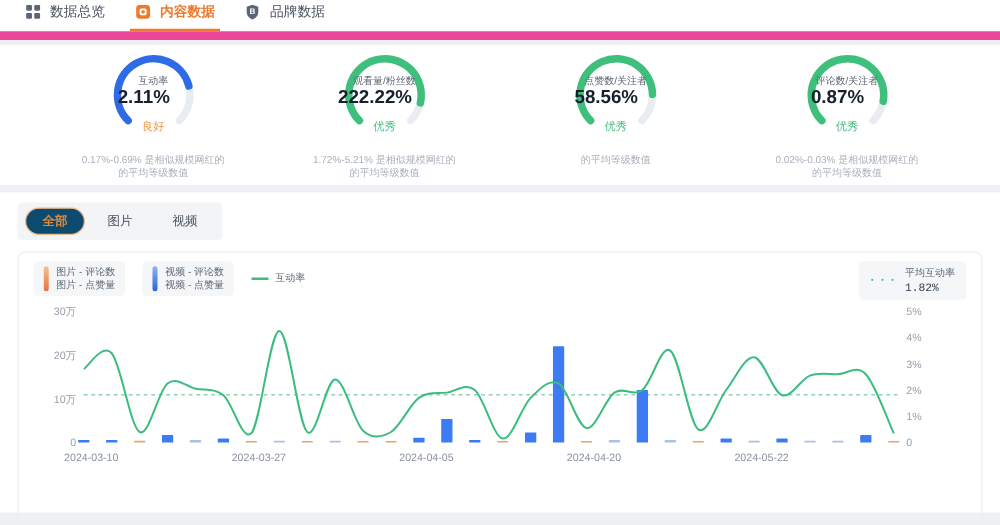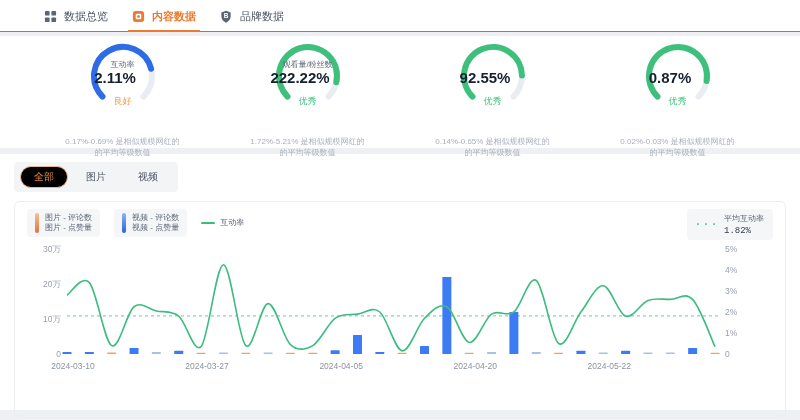--- a/index.html
+++ b/index.html
@@ -1,46 +1,46 @@
 <!DOCTYPE html>
 <html><head>
 <meta charset="utf-8">
 <style>
   * { margin:0; padding:0; box-sizing:border-box; }
   html,body { width:800px; height:420px; overflow:hidden; background:#eef0f3;
     font-family:"Liberation Sans","DejaVu Sans",sans-serif; }
 
   
-  .topnav { height:32px; background:#fff; border-bottom:1px solid #ec4899;
-    display:flex; align-items:flex-start; padding-left:32px; }
+  .topnav { height:32px; background:#fff; border-bottom:7px solid #ec4899;
+    display:flex; align-items:flex-end; padding-left:8px; }
   .nav-tab { display:flex; align-items:center; gap:6px; height:32px; padding:0 12px;
     font-size:11px; color:#4a5362; cursor:pointer; position:relative; }
   .nav-tab .nicon { width:14px; height:14px; display:flex; align-items:center; }
   .nav-tab.active { color:#ED7B2F; font-weight:bold; }
   .nav-tab.active::after { content:""; position:absolute; left:8px; right:8px; bottom:0;
     height:2px; background:#ED7B2F; }
 
   
   .gauge-panel { margin-top:4px; background:#fff; height:112px; display:flex;
     justify-content:space-around; padding:4px 30px 0 30px; }
   .gauge-card { width:170px; text-align:center; }
   .gauge-top { position:relative; height:74px; }
   .gauge-top svg { display:block; margin:2px auto 0 auto; }
   .g-label { position:absolute; top:17px; left:0; right:0; font-size:8px; color:#5d6775; }
   .g-value { position:absolute; top:27px; left:0; right:15px; font-size:15px; font-weight:bold; color:#17202e; }
   .g-status { position:absolute; top:53px; left:0; right:0; font-size:9px; font-weight:normal; }
-  .g-desc { margin-top:20px; font-size:8px; line-height:11px; color:#a9b0bc; }
+  .g-desc { margin-top:6px; font-size:8px; line-height:11px; color:#a9b0bc; }
 
   
   .content-panel { margin-top:6px; background:#fff; height:256px; padding:8px 14px; }
   .filter-wrap { display:inline-flex; align-items:center; background:#f3f4f6;
     border-radius:4px; padding:4px 6px; gap:4px; }
   .filter-pill { font-size:10px; color:#4a5362; padding:3px 13px; border:1px solid transparent;
     border-radius:13px; cursor:pointer; }
-  .filter-pill.active { background:#000000; border-color:#edb88a; color:#e0883c; }
+  .filter-pill.active { background:#0c4a6e; border-color:#edb88a; color:#e0883c;font-weight:bold; }
 
   .chart-card { margin-top:9px; border:1px solid #ebedf1; border-radius:6px;
     height:217px; padding:7px 12px 4px 12px; }
   .legend-row { display:flex; align-items:flex-start; gap:14px; }
   .legend-box { display:flex; align-items:center; gap:6px; background:#f5f6f8;
     border-radius:4px; padding:4px 8px; }
   .legend-bar-icon { width:4px; height:20px; border-radius:2px; }
   .legend-bar-icon.orange { background:linear-gradient(#f6c193,#e2743c); }
   .legend-bar-icon.blue { background:linear-gradient(#8fb2f5,#2b63db); }
   .legend-text { font-size:8px; line-height:10px; color:#5d6775; }
@@ -119,34 +119,35 @@
       <div>1.72%-5.21% 是相似规模网红的</div>
         <div>的平均等级数值</div>
     </div>
   </div>
   <div class="gauge-card">
     <div class="gauge-top">
       <svg width="68" height="68">
           <path d="M 13.493903345590123 54.50609665440988 A 29 29 0 1 1 54.5060966544099 54.50609665440986" fill="none" stroke="#e9edf2" stroke-width="6" stroke-linecap="round"></path>
           <path d="M 13.493903345590123 54.50609665440988 A 29 29 0 1 1 62.996422341968156 33.544487797957224" fill="none" stroke="#3EC07C" stroke-width="6" stroke-linecap="round"></path>
         </svg>
-      <div class="g-value">92.55%</div>
+      <div class="g-label">点赞数/关注者</div>
+      <div class="g-value">58.56%</div>
       <div class="g-status" style="color: rgb(62, 192, 124);">优秀</div>
     </div>
     <div class="g-desc">
-      <div>0.14%-0.65% 是相似规模网红的</div>
         <div>的平均等级数值</div>
     </div>
   </div>
   <div class="gauge-card">
     <div class="gauge-top">
       <svg width="68" height="68">
           <path d="M 13.493903345590123 54.50609665440988 A 29 29 0 1 1 54.5060966544099 54.50609665440986" fill="none" stroke="#e9edf2" stroke-width="6" stroke-linecap="round"></path>
           <path d="M 13.493903345590123 54.50609665440988 A 29 29 0 1 1 62.568170458488446 38.98594390810287" fill="none" stroke="#3EC07C" stroke-width="6" stroke-linecap="round"></path>
         </svg>
+      <div class="g-label">评论数/关注者</div>
       <div class="g-value">0.87%</div>
       <div class="g-status" style="color: rgb(62, 192, 124);">优秀</div>
     </div>
     <div class="g-desc">
       <div>0.02%-0.03% 是相似规模网红的</div>
         <div>的平均等级数值</div>
     </div>
   </div>
 </div>
 

